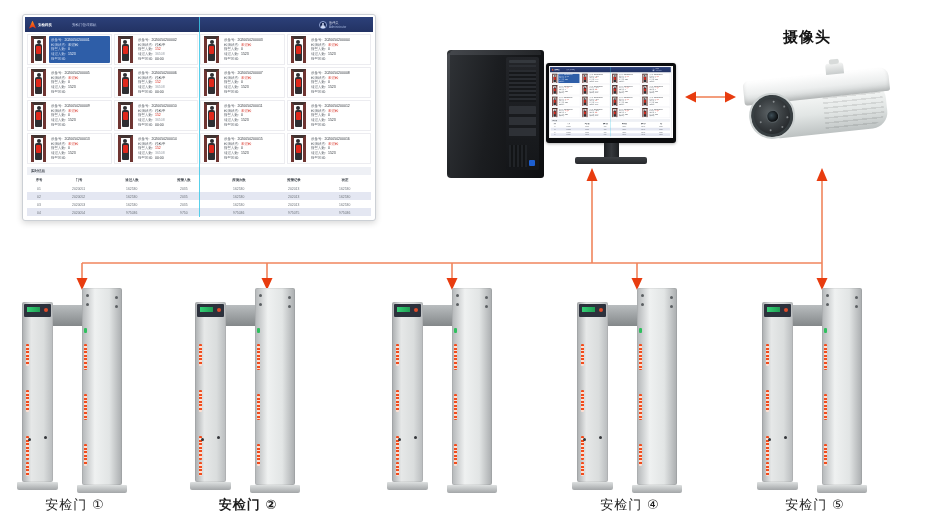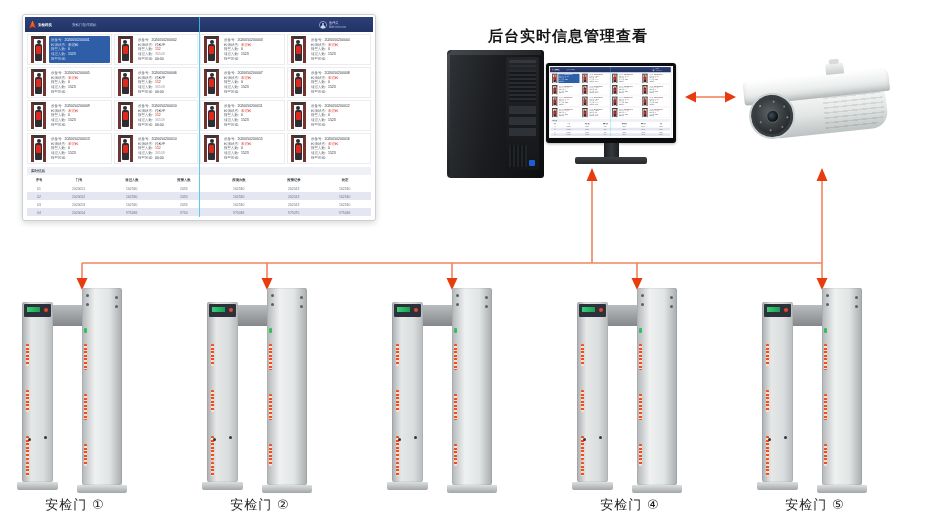--- a/index.html
+++ b/index.html
@@ -164,21 +164,21 @@
       <polygon points="446.5,278 457.5,278 452,290"></polygon>
       <polygon points="631.5,278 642.5,278 637,290"></polygon>
       <polygon points="816.5,278 827.5,278 822,290"></polygon>
       <polygon points="586.5,181 597.5,181 592,168"></polygon>
       <polygon points="816.5,181 827.5,181 822,168"></polygon>
       <polygon points="696,91.5 696,102.5 685,97"></polygon>
       <polygon points="725,91.5 725,102.5 736,97"></polygon>
     </g>
   </svg>
 
-  <div class="big-label backend-label">后台实时信息管理查看</div>
+  <div class="big-label camera-label">摄像头</div>
 
   <div class="app" id="app-main">
     <div class="titlebar">
       <div class="logo"></div>
       <div class="tbox brand-box">
           <span class="s brand">安检科技</span>
         </div>
       <div class="tbox title-box">
           <span class="s apptitle">安检门管理系统</span>
         </div>
@@ -1065,21 +1065,21 @@
             <i></i>
           </div>
       <div class="g-green"></div>
       <div class="g-led gr1"></div>
       <div class="g-led gr2"></div>
       <div class="g-led gr3"></div>
       <div class="g-foot"></div>
     </div>
     <div class="g-label">安检门 ①</div>
   </div>
-      <div class="gate" style="left: 205px;">
+      <div class="gate" style="left: 193px; font-weight: bold;">
     <div class="g-cross"></div>
     <div class="g-left">
       <div class="g-ctrl">
         <div class="g-scr"></div>
         <div class="g-btn"></div>
       </div>
       <div class="g-led gl1"></div>
       <div class="g-led gl2"></div>
       <div class="g-led gl3"></div>
       <div class="g-led gl4"></div>

